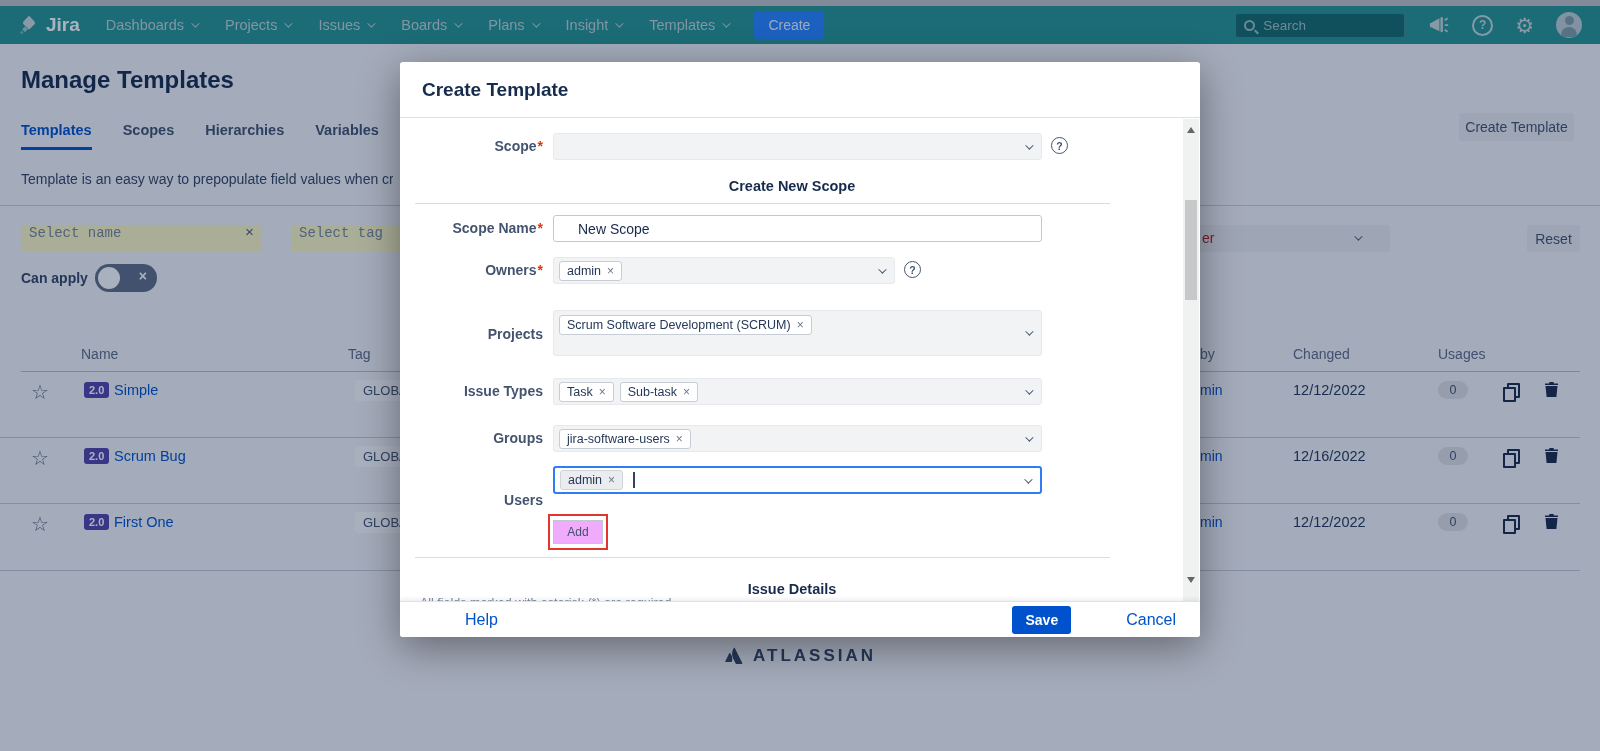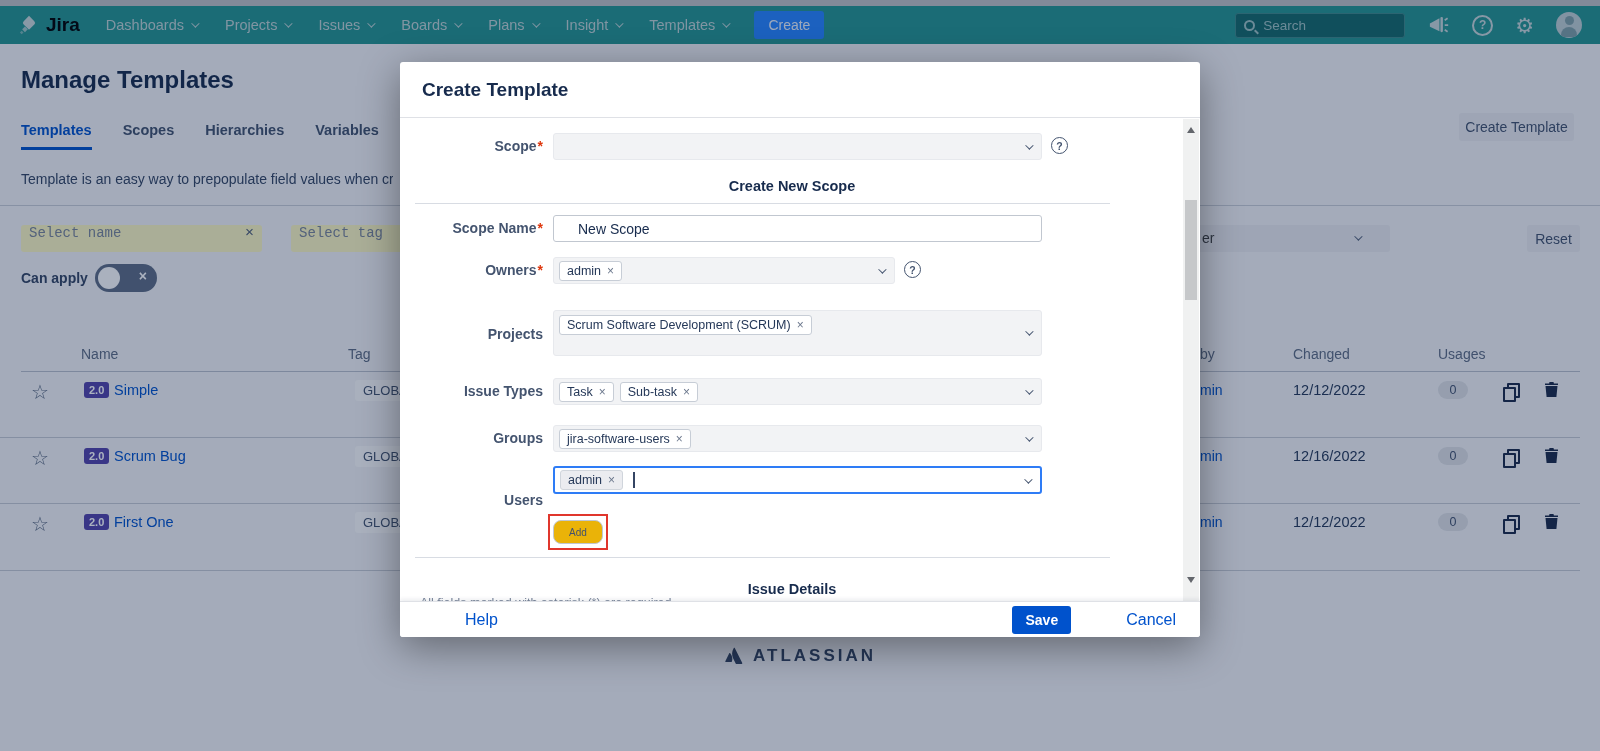--- a/index.html
+++ b/index.html
@@ -4,21 +4,21 @@
 <style>
   * { margin:0; padding:0; box-sizing:border-box; }
   html,body { font-family:"Liberation Sans", sans-serif; }
   #screen { position:relative; width:1600px; height:751px; background:#F4F5F7; overflow:hidden; }
 
   
   .topstrip { position:absolute; top:0; left:0; right:0; height:6px; background:#C2C3C5; }
   .navbar { position:absolute; top:6px; left:0; right:0; height:38px; background:#259590;
             display:flex; align-items:center; justify-content:space-between; padding:0 18px; }
   .nav-left { display:flex; align-items:center; gap:26px; }
-  .logo { display:flex; align-items:center; gap:6px; color:#000000; font-size:19px; font-weight:bold; }
+  .logo { display:flex; align-items:center; gap:6px; color:#ffffff; font-size:19px; font-weight:bold; }
   .nav-menu { display:flex; align-items:center; gap:28px; }
   .nav-item { display:flex; align-items:center; gap:7px; color:#BFD3D4; font-size:14.5px; cursor:pointer; }
   .chev { width:6px; height:6px; border-right:1.7px solid currentColor; border-bottom:1.7px solid currentColor;
           transform:rotate(45deg) translateY(-2px); display:inline-block; }
   .create-btn { background:#2684FF; color:#EAF1FB; border:none; border-radius:3px; font-size:14px;
                 padding:6px 14px; font-family:inherit; cursor:pointer; }
   .nav-right { display:flex; align-items:center; gap:22px;margin-left:22px; }
   .searchbox { display:flex; align-items:center; gap:8px; width:170px; height:25px; background:#146969;
                border:1px solid #3E8B8B; border-radius:3px; padding:0 8px; }
   .searchbox input { background:transparent; border:none; outline:none; color:#BFD3D4; font-size:13.5px; width:120px; font-family:inherit; }
@@ -41,21 +41,21 @@
   .btn-subtle { background:#EBECF0; color:#42526E; border:none; border-radius:3px; font-size:14px;
                 font-family:inherit; cursor:pointer; display:flex; align-items:center; justify-content:center; }
   .ct-btn { position:absolute; left:1459px; top:69px; width:115px; height:28px; }
   .desc { position:absolute; left:21px; top:127px; width:372px; font-size:14px; color:#344563;
           white-space:nowrap; overflow:hidden; }
   .pagehr { position:absolute; left:0; right:0; top:161px; height:1px; background:#C8CDD6; }
   .fbox { position:absolute; top:181px; height:27px; background:#fef9c3; border-radius:3px;
           display:flex; align-items:flex-start; padding:0 8px; font-size:14px; color:#7A869A;font-family:Liberation Mono, monospace; }
   .fclear { margin-left:auto; color:#505F79; font-size:15px; cursor:pointer; }
   .fsel-owner { position:absolute; left:990px; top:181px; width:400px; height:27px; background:#EBECF0; border-radius:3px; }
-  .fsel-owner .txt { position:absolute; left:212px; top:5px; font-size:14px; color:#404040; }
+  .fsel-owner .txt { position:absolute; left:212px; top:5px; font-size:14px; color:#b91c1c; }
   .fsel-owner .chev { position:absolute; right:30px; top:10px; color:#505F79; }
   .reset-btn { position:absolute; left:1527px; top:181px; width:53px; height:27px; }
   .canapply { position:absolute; left:21px; top:226px; font-size:14px; font-weight:600; color:#344563; }
   .toggle { position:absolute; left:95px; top:220px; width:62px; height:28px; border-radius:14px; background:#5E6C84; cursor:pointer; }
   .toggle .knob { position:absolute; left:3px; top:3px; width:22px; height:22px; border-radius:50%; background:#FDFDFD; }
   .toggle .tx { position:absolute; right:10px; top:4px; color:#FFFFFF; font-size:14px; font-weight:bold; }
 
   .thead span { position:absolute; top:302px; font-size:14px; color:#5E6C84; }
   .thead-line { position:absolute; left:21px; right:20px; top:327px; height:1px; background:#B9BFCB; }
   .trow { position:absolute; left:0; right:20px; height:66px; border-bottom:1px solid #C5CAD3; }
@@ -97,22 +97,22 @@
   .chip .x { color:#6B778C; font-size:12px; cursor:pointer; }
   .minput { position:absolute; left:153px; width:489px; height:27px; background:#FFFFFF; border:1px solid #C1C7D0;
             border-radius:3px; font-size:14px; color:#172B4D; padding:0 24px; display:flex; align-items:center; }
   .msel.focusfield { background:#FFFFFF; border:2px solid #2E7CF6; height:28px; }
   .msel.focusfield .chip { background:#EBECF0; border-color:#D0D5DC; }
   .caret { width:1.5px; height:16px; background:#344563; margin-left:4px; }
   .mhelp { position:absolute; width:17px; height:17px; border-radius:50%; border:1.6px solid #44546F; color:#44546F;
            font-size:10.5px; font-weight:bold; display:flex; align-items:center; justify-content:center; }
   .msection { position:absolute; left:0; right:16px; text-align:center; font-size:14.5px; font-weight:bold; color:#172B4D; }
   .mline { position:absolute; left:15px; width:695px; height:1px; background:#D8DCE3; }
-  .add-btn { position:absolute; left:153px; top:402px; width:50px; height:24px; background:#eab308;
-             border:1px solid #C1C7D0; border-radius:8px; font-size:10px; color:#42526E; font-family:inherit; cursor:pointer; }
+  .add-btn { position:absolute; left:153px; top:402px; width:50px; height:24px; background:#f0abfc;
+             border:1px solid #C1C7D0; border-radius:0; font-size:12px; color:#42526E; font-family:inherit; cursor:pointer; }
   .annot { position:absolute; left:148px; top:396px; width:60px; height:36px; border:2.5px solid #E0362C; }
   .mnote { position:absolute; left:20px; top:478px; font-size:12.5px; color:#7A869A; }
   .mfoot { position:absolute; left:0; right:0; bottom:0; height:36px; background:#FFFFFF; border-top:1px solid #DFE1E6;
            box-shadow:0 -2px 4px rgba(9,30,66,0.08); display:flex; align-items:center; padding:0 24px; }
   .mfoot a { font-size:16px; color:#0052CC; text-decoration:none; cursor:pointer;margin-left:41px; }
   .save-btn { margin-left:auto; background:#0052CC; color:#FFFFFF; border:none; border-radius:3px;
               font-size:14px; font-weight:600; padding:6px 13px; font-family:inherit; margin-right:14px; cursor:pointer; }
   
   .msb { position:absolute; top:57px; left:783px; width:16px; height:482px; background:#F0F1F1; }
   .msb .thumb { position:absolute; left:2px; top:81px; width:12px; height:100px; background:#C6C8CA; cursor:pointer; }

